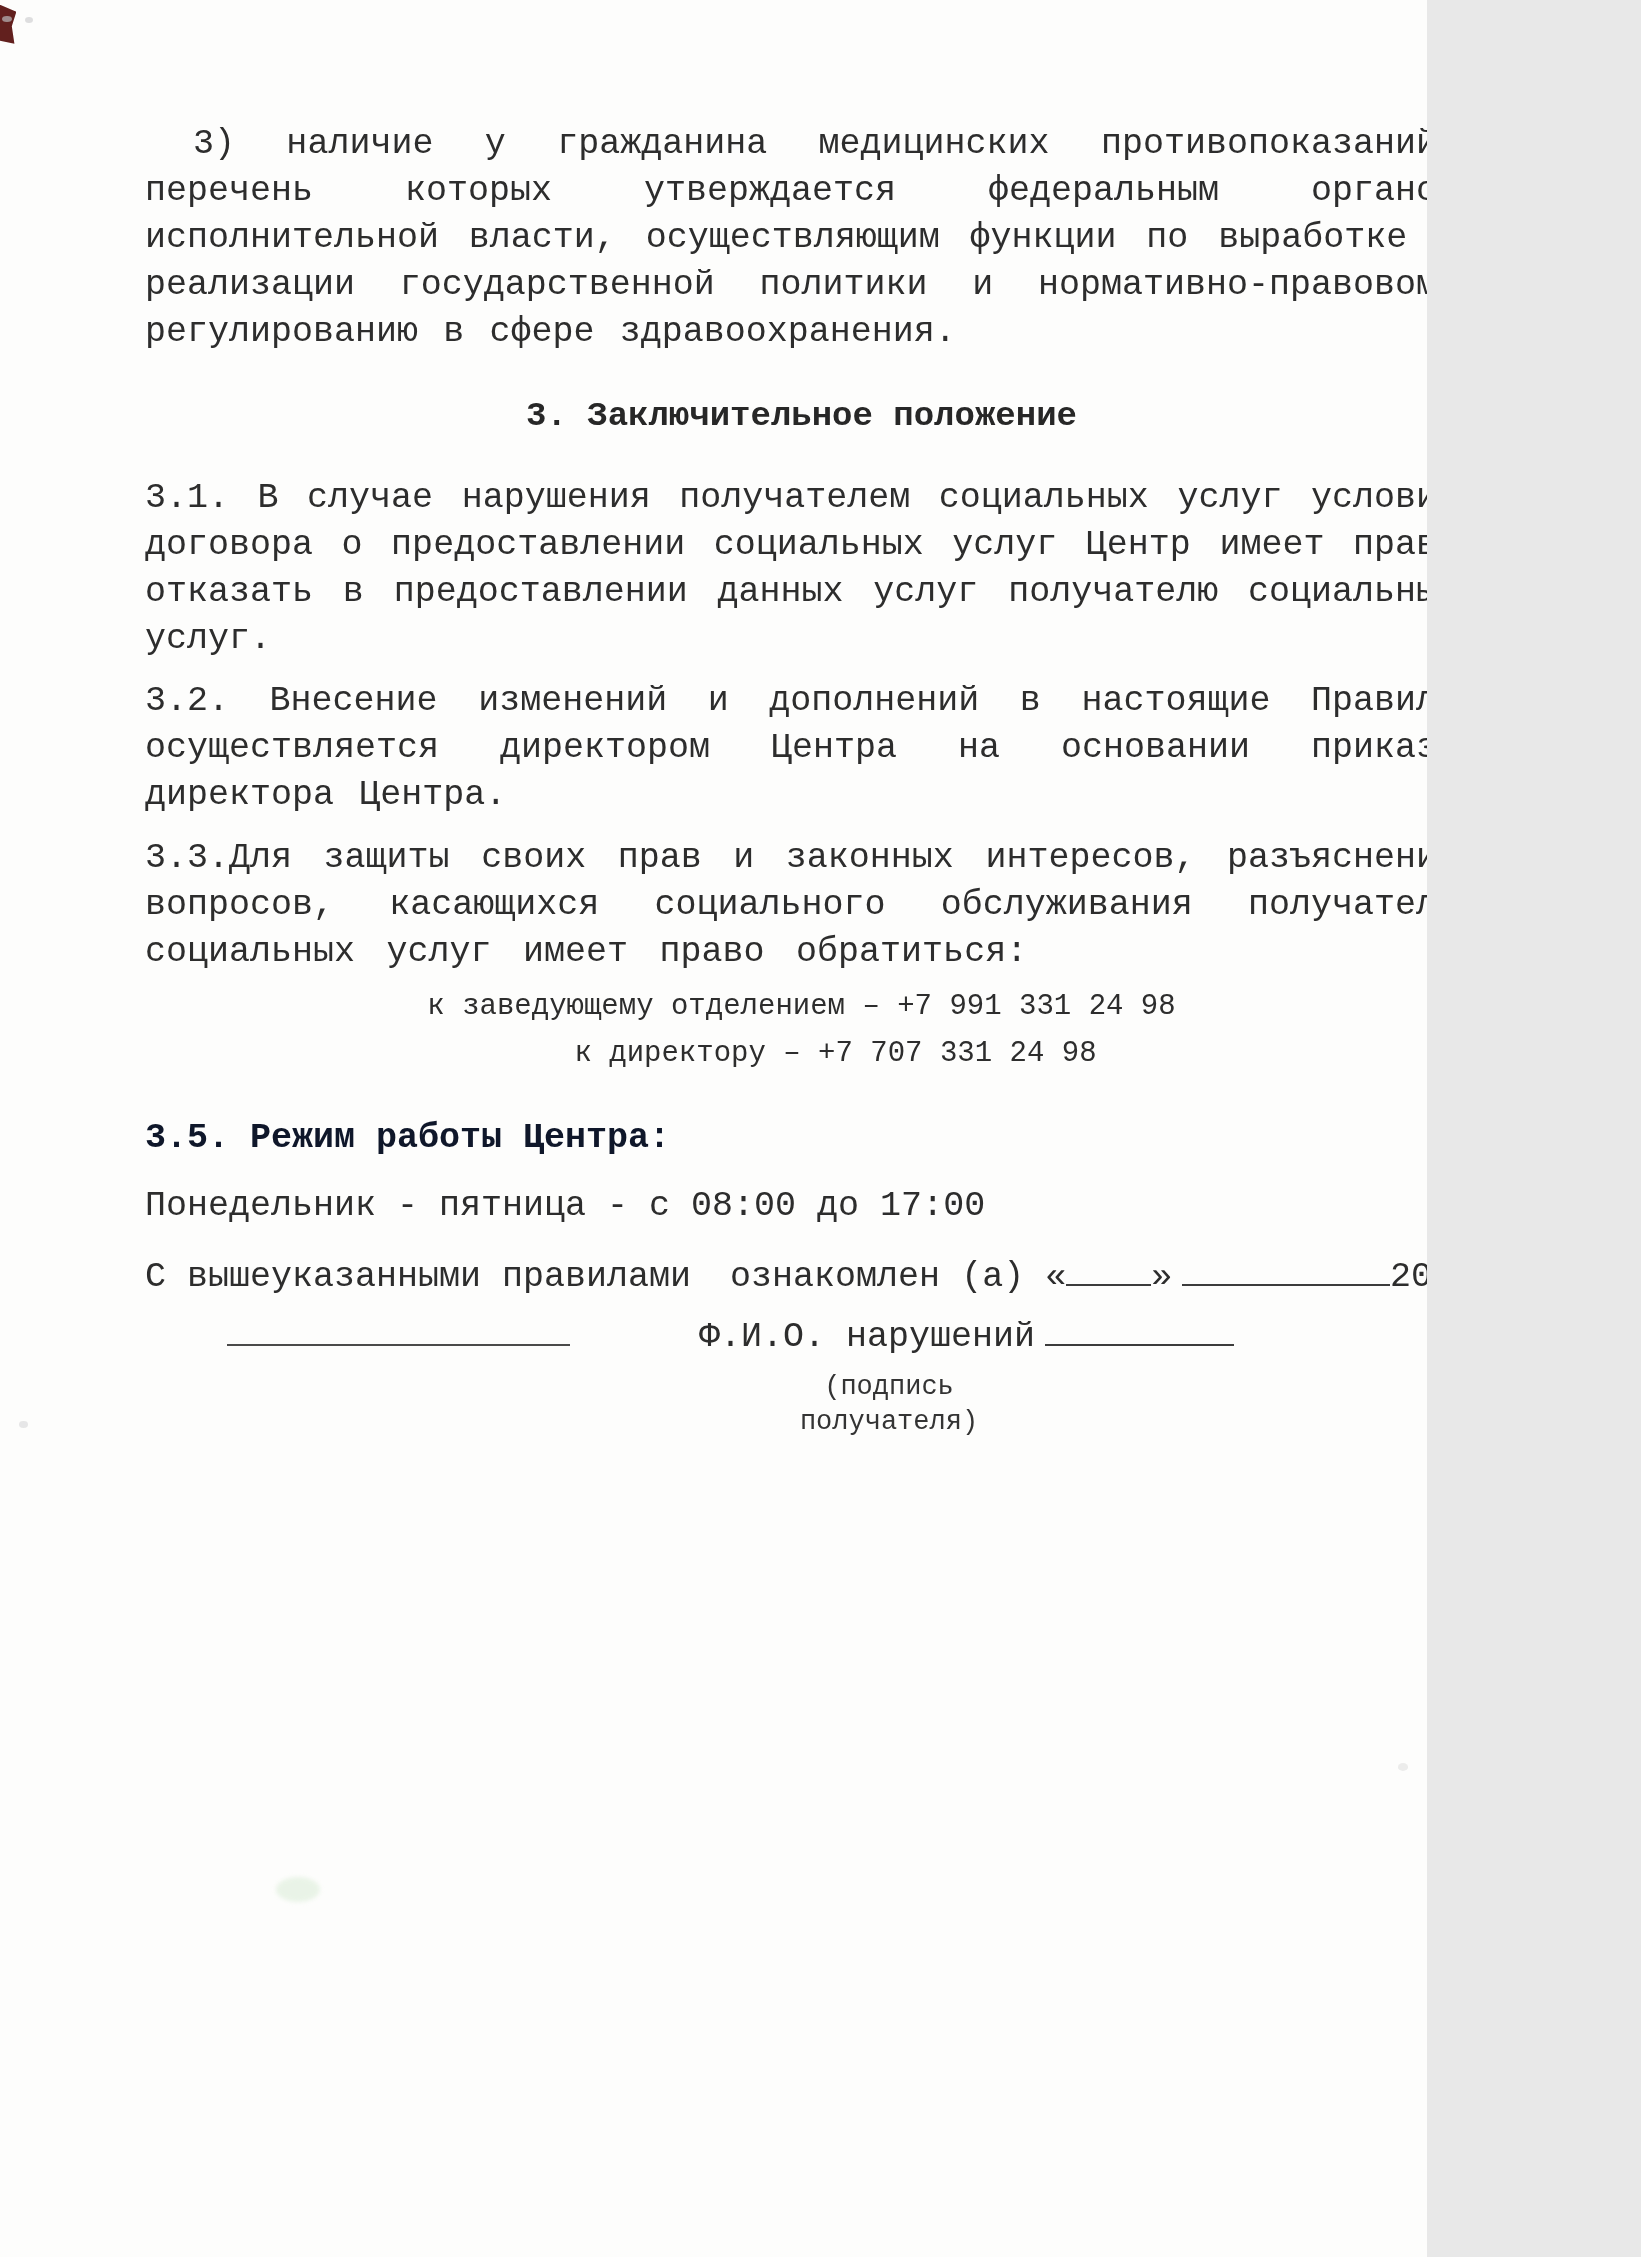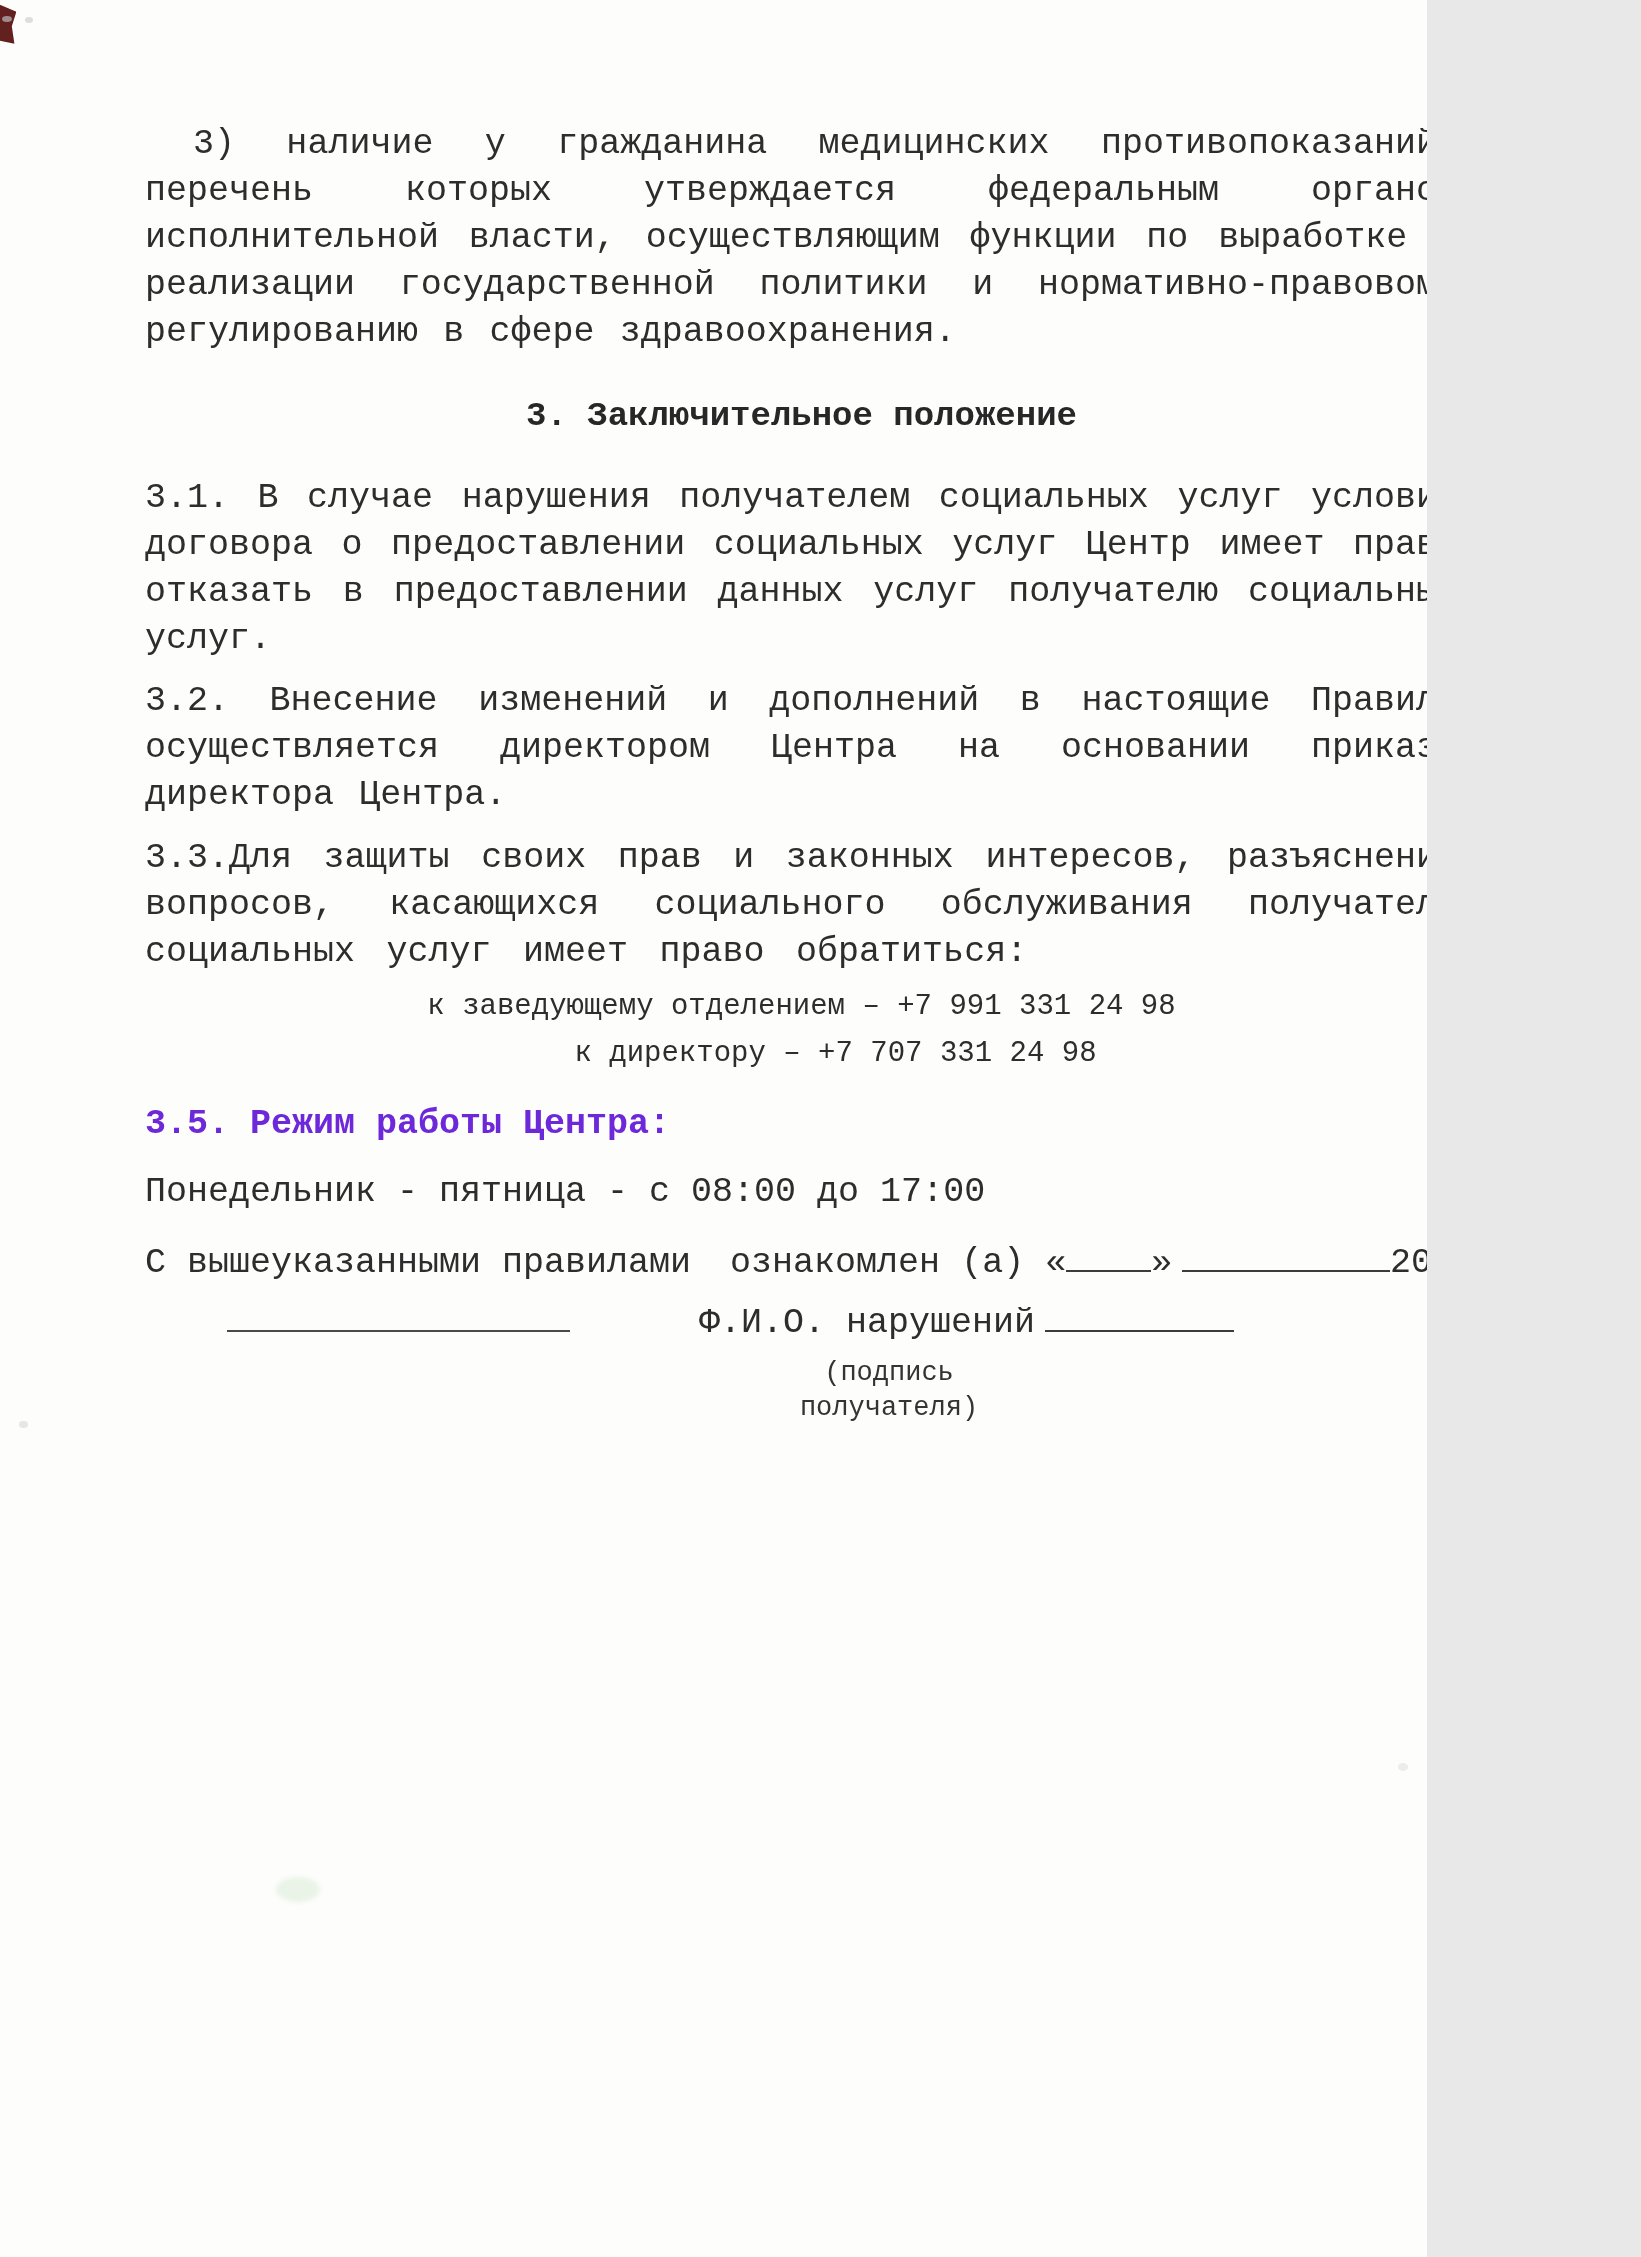--- a/index.html
+++ b/index.html
@@ -41,25 +41,25 @@
   }
   .gap { margin-top: 15.4px; }
   .contacts { margin-top: 7.7px; }
   .contacts p {
     font-size: 29px;
     line-height: 47px;
     text-align: center;
   }
   .contacts p.shifted { padding-left: 68px; }
   .subheading {
-    margin: 24px 0 0 0;
+    margin: 38px 0 0 0;
     font-size: 35px;
     line-height: 47px;
     font-weight: bold;
-    color: #6d28d9;
+    color: #0f172a;
   }
   .plain {
     margin-top: 21px;
     font-size: 35px;
     line-height: 47px;
   }
   .ack-line {
     margin-top: 21px;
     font-size: 35px;
     line-height: 47px;

